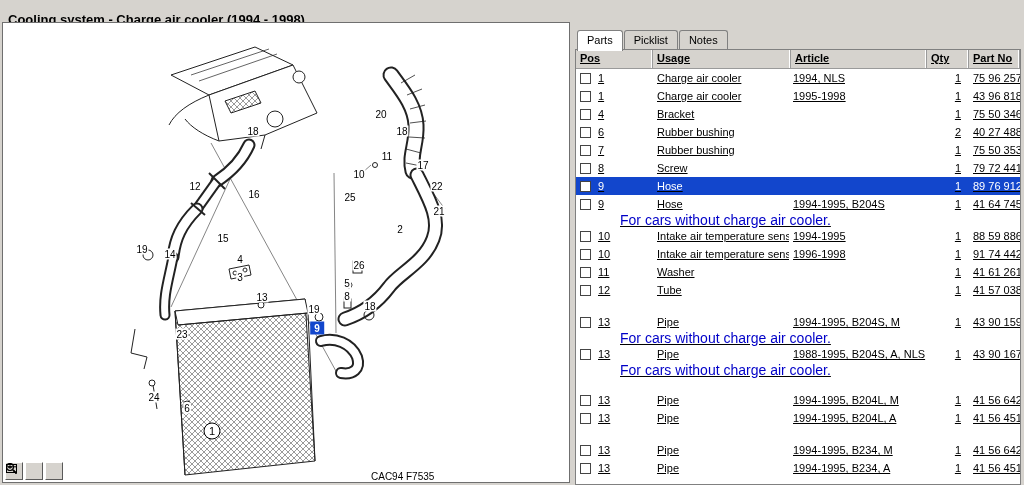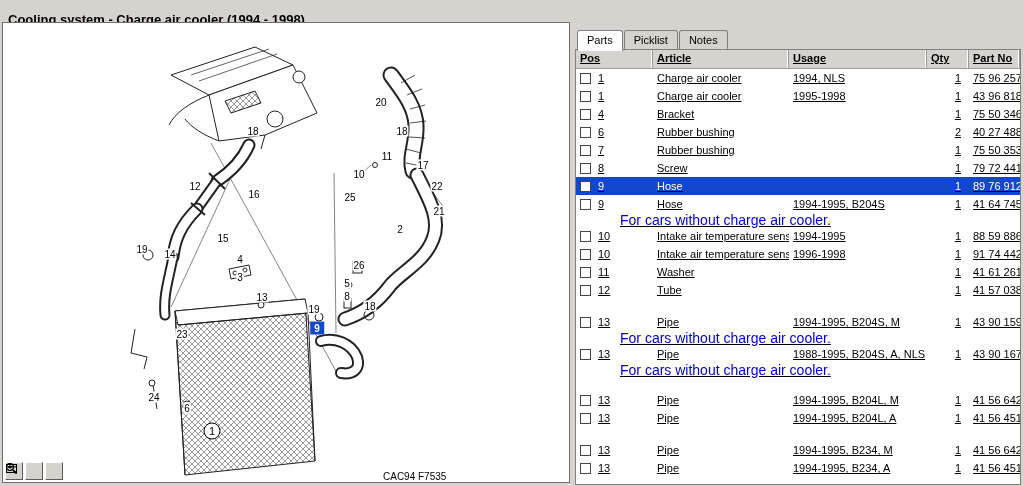--- a/index.html
+++ b/index.html
@@ -28,21 +28,21 @@
   }
   .callout.highlighted{
     background:var(--selection,#1246cc);color:#fff;font-weight:bold;
     padding:1px 4px;font-size:10px;
   }
   .callout.circled{
     border:1px solid #000;border-radius:50%;
     width:15px;height:15px;line-height:15px;text-align:center;padding:0;
     font-size:11px;
   }
-  .figure-code{position:absolute;left:380px;top:448px;font-size:10px;color:#000;}
+  .figure-code{position:absolute;left:368px;top:448px;font-size:10px;color:#000;}
   .diagram-toolbar{position:absolute;left:2px;bottom:2px;display:flex;gap:2px;}
   .tool-btn{
     width:18px;height:18px;padding:0;margin:0;
     background:var(--chrome,#d6d3ce);
     border:1px solid;border-color:#fff #5a5a5a #5a5a5a #fff;
     display:flex;align-items:center;justify-content:center;cursor:pointer;
   }
   
   .parts-panel{position:absolute;left:575px;top:30px;width:446px;height:455px;}
   .tabs{display:flex;height:19px;padding-left:2px;position:relative;z-index:2;}
@@ -172,21 +172,21 @@
         <circle cx="372" cy="142" r="2.5"></circle>
         <path d="M132,306 L128,330 L144,334 L141,346" fill="none"></path>
         <path d="M150,362 L154,386" fill="none"></path>
         <circle cx="149" cy="360" r="3"></circle>
         <circle cx="184" cy="382" r="4"></circle>
       </g>
     </svg>
 
     <div id="callouts" class="callout-layer">
         <span class="callout" style="left: 250px; top: 108px;">18</span>
-        <span class="callout" style="left: 378px; top: 79px;">20</span>
+        <span class="callout" style="left: 378px; top: 91px;">20</span>
         <span class="callout" style="left: 399px; top: 108px;">18</span>
         <span class="callout" style="left: 384px; top: 133px;">11</span>
         <span class="callout" style="left: 356px; top: 151px;">10</span>
         <span class="callout" style="left: 420px; top: 142px;">17</span>
         <span class="callout" style="left: 434px; top: 163px;">22</span>
         <span class="callout" style="left: 192px; top: 163px;">12</span>
         <span class="callout" style="left: 347px; top: 174px;">25</span>
         <span class="callout" style="left: 251px; top: 171px;">16</span>
         <span class="callout" style="left: 436px; top: 188px;">21</span>
         <span class="callout" style="left: 397px; top: 206px;">2</span>
@@ -241,22 +241,22 @@
 
   <div class="parts-panel">
     <div id="tabs" class="tabs">
         <div class="tab active">Parts</div>
         <div class="tab">Picklist</div>
         <div class="tab">Notes</div>
       </div>
     <div class="table-area">
       <div id="thead" class="thead">
           <div class="th col-pos">Pos</div>
+          <div class="th col-usage">Usage</div>
           <div class="th col-article">Article</div>
-          <div class="th col-usage">Usage</div>
           <div class="th col-qty">Qty</div>
           <div class="th col-part">Part No</div>
         </div>
       <div id="tbody" class="tbody">
           <div class="tr">
             <div class="cell col-pos">
               <span class="checkbox"></span>
               <span>1</span>
             </div>
             <div class="cell col-article">Charge air cooler</div>

